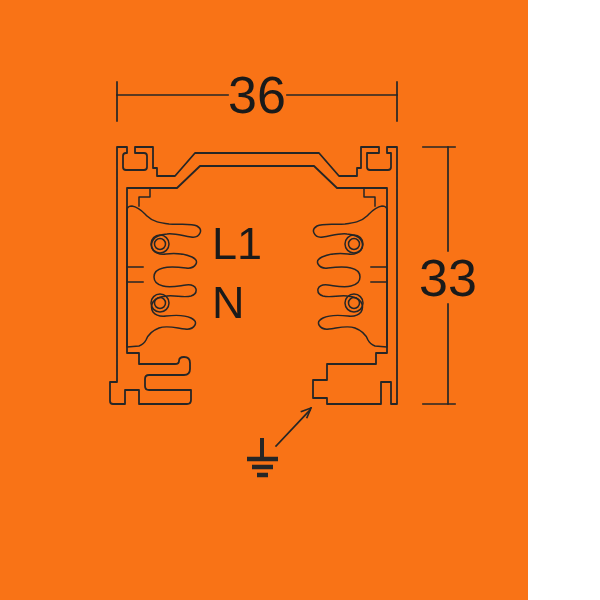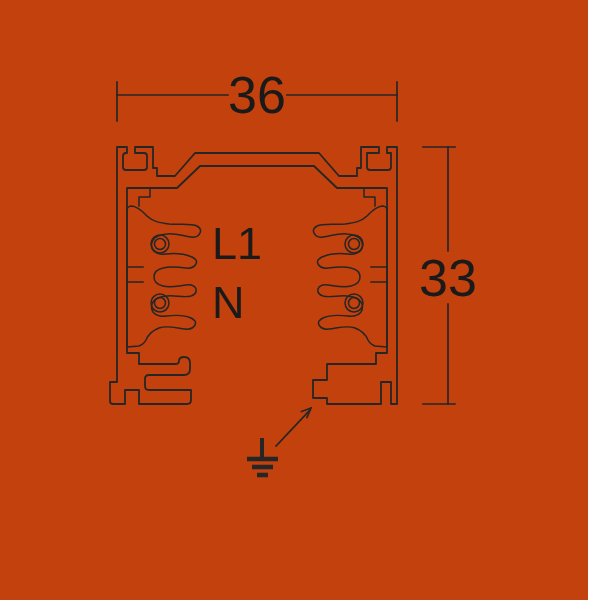--- a/index.html
+++ b/index.html
@@ -2,23 +2,23 @@
 <html><head>
 <meta charset="utf-8">
 <style>
   html, body {
     margin: 0;
     padding: 0;
     background: #ffffff;
   }
   .canvas {
     position: relative;
-    width: 588px;
+    width: 528px;
     height: 600px;
-    background: #c2410c;
+    background: #f97316;
     overflow: hidden;
     font-family: "Liberation Sans", sans-serif;
   }
   svg { display: block; width: 600px; height: 600px; }
   .dim-text {
     font-family: "Liberation Sans", sans-serif;
     font-size: 52px;
   }
   .cond-text {
     font-family: "Liberation Sans", sans-serif;

